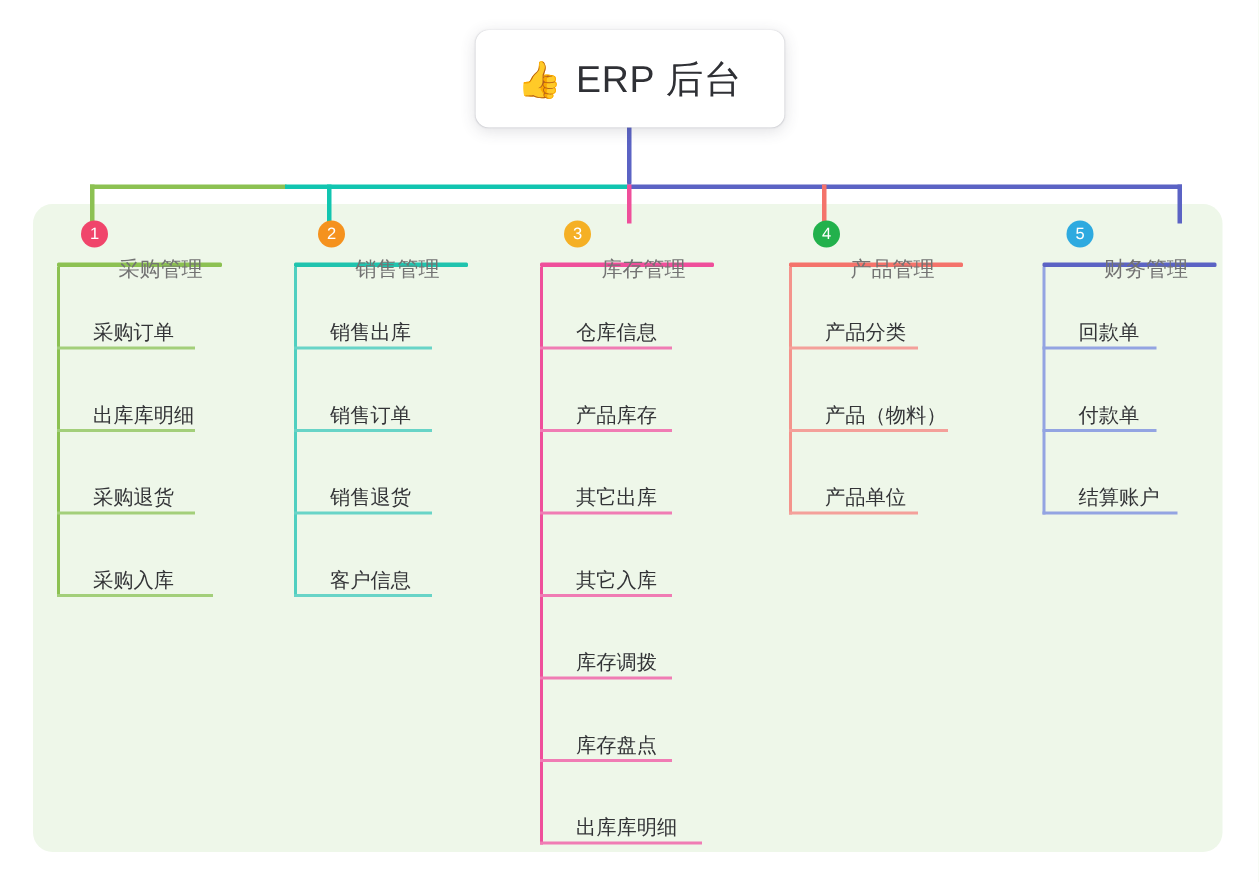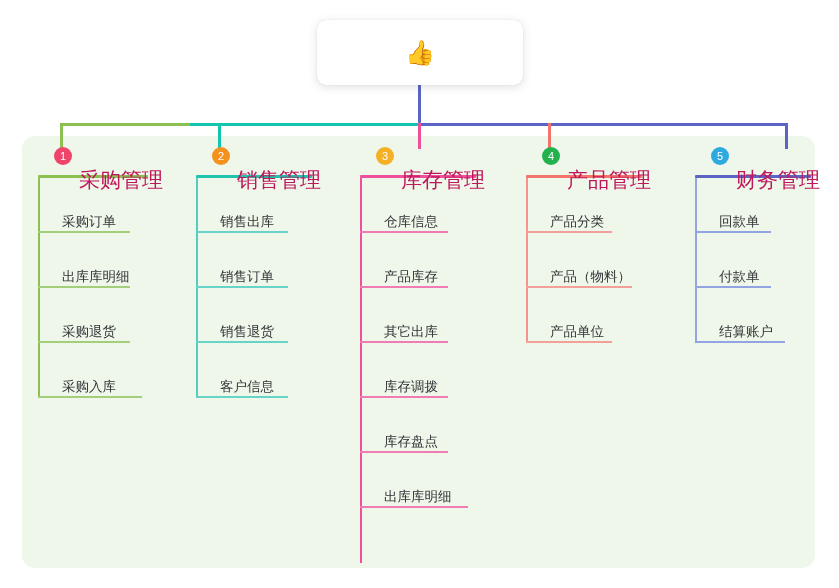--- a/index.html
+++ b/index.html
@@ -98,22 +98,22 @@
     height: 18px;
     border-radius: 50%;
     color: #ffffff;
     font-size: 11px;
     line-height: 18px;
     text-align: center;
     flex: 0 0 18px;
     font-family: "Liberation Sans", sans-serif;
   }
   .col-title {
-    font-size: 21px;
-    color: #be185d;
+    font-size: 14px;
+    color: #737373;
     white-space: nowrap;
     margin-top: 48px;
   }
   .head-rule {
     height: 3px;
     border-radius: 1px;
     margin-top: 6px;
   }
 
   
@@ -152,20 +152,21 @@
 </head>
 <body>
 
 <div id="stage">
 
   <div class="panel"></div>
 
   <div class="root-card">
     <div class="root-inner">
       <span class="root-emoji">👍</span>
+      <span class="root-title">ERP 后台</span>
     </div>
   </div>
 
   <div class="conn vline trunk" style="background:#5b63c4;"></div>
 
   <div class="conn hline" style="left:60px;  top:123px; width:131px; background:#8cc152;"></div>
   <div class="conn hline" style="left:190px; top:123px; width:229px; background:#11c5b0;"></div>
   <div class="conn hline" style="left:418px; top:123px; width:370px; background:#5b63c4;"></div>
 
   <div class="conn vline" style="left:60px;  top:123px; height:26px; background:#8cc152;"></div>
@@ -242,20 +243,24 @@
       </div>
       <div class="leaf">
         <span class="leaf-label">产品库存</span>
         <span class="leaf-rule" style="background:#f07cb4; width:88px;"></span>
       </div>
       <div class="leaf">
         <span class="leaf-label">其它出库</span>
         <span class="leaf-rule" style="background:#f07cb4; width:88px;"></span>
       </div>
       <div class="leaf">
+        <span class="leaf-label">其它入库</span>
+        <span class="leaf-rule" style="background:#f07cb4; width:88px;"></span>
+      </div>
+      <div class="leaf">
         <span class="leaf-label">库存调拨</span>
         <span class="leaf-rule" style="background:#f07cb4; width:88px;"></span>
       </div>
       <div class="leaf">
         <span class="leaf-label">库存盘点</span>
         <span class="leaf-rule" style="background:#f07cb4; width:88px;"></span>
       </div>
       <div class="leaf">
         <span class="leaf-label">出库库明细</span>
         <span class="leaf-rule" style="background:#f07cb4; width:108px;"></span>

